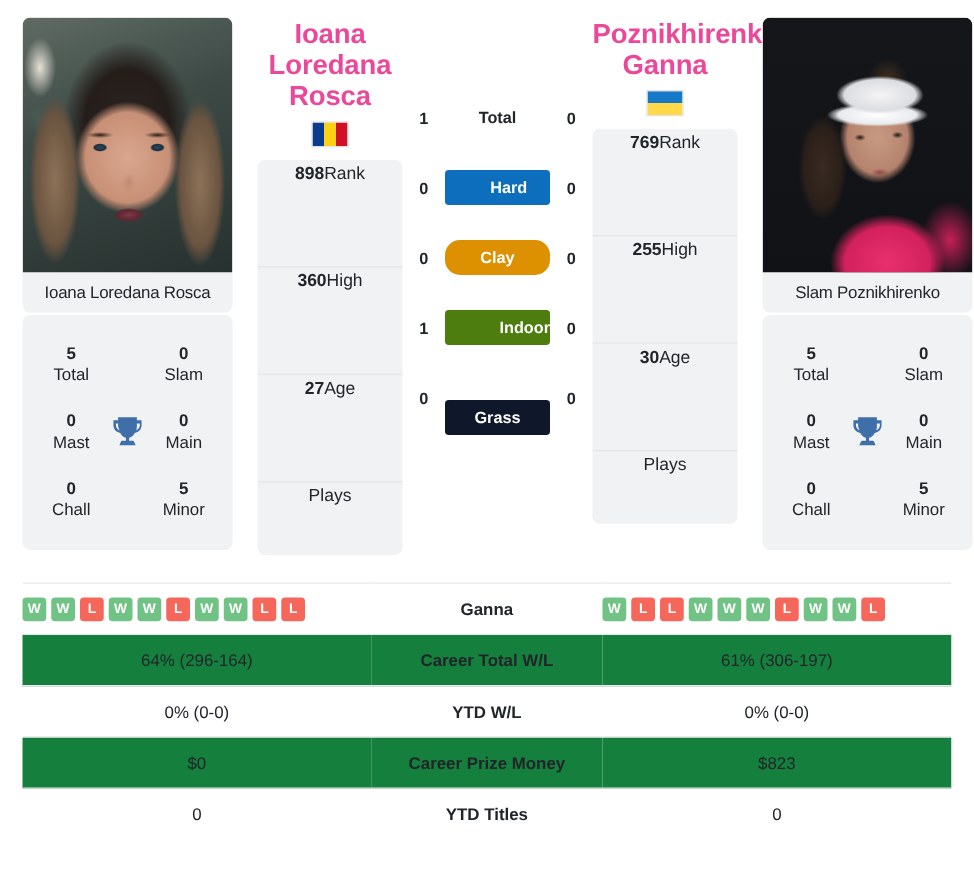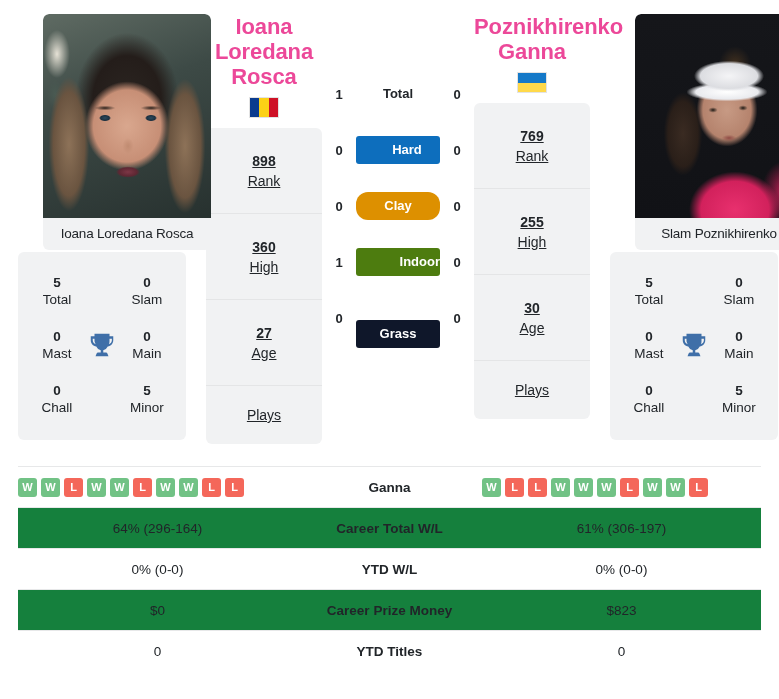--- a/index.html
+++ b/index.html
@@ -24,21 +24,20 @@
   
   .player-col { width: 168px; flex: 0 0 168px; }
   .player-col.left { margin-left: 18px; }
   .player-col.right { margin-right: 18px; }
 
   .photo-card {
     background: #f1f2f3;
     border-radius: 6px;
     overflow: hidden;
     width: 168px;
-    margin-left: 25px;
   }
   .photo {
     width: 168px; height: 204px;
     border-radius: 6px 6px 0 0;
     position: relative;
     overflow: hidden;
   }
   .photo-name {
     font-size: 13.5px;
     text-align: center;
@@ -156,25 +155,24 @@
   }
 
   .info-card {
     background: #f1f2f3;
     border-radius: 6px;
     overflow: hidden;
   }
   .info-cell {
     height: 86px;
     display: flex;
-    flex-direction: column;
-    align-items: center;
+    flex-direction: row;
+    align-items: flex-start;
     justify-content: center;
     border-bottom: 1px solid #e4e5e6;
-    text-decoration: underline;
   }
   .info-cell:last-child { border-bottom: none; }
   .info-cell .v { font-size: 14px; font-weight: bold; line-height: 20px; }
   .info-cell .k { font-size: 14px; line-height: 20px; }
   .info-cell.plays { height: 58px; }
 
   
   .surface-col {
     flex: 1 1 auto;
     padding-top: 52px;

